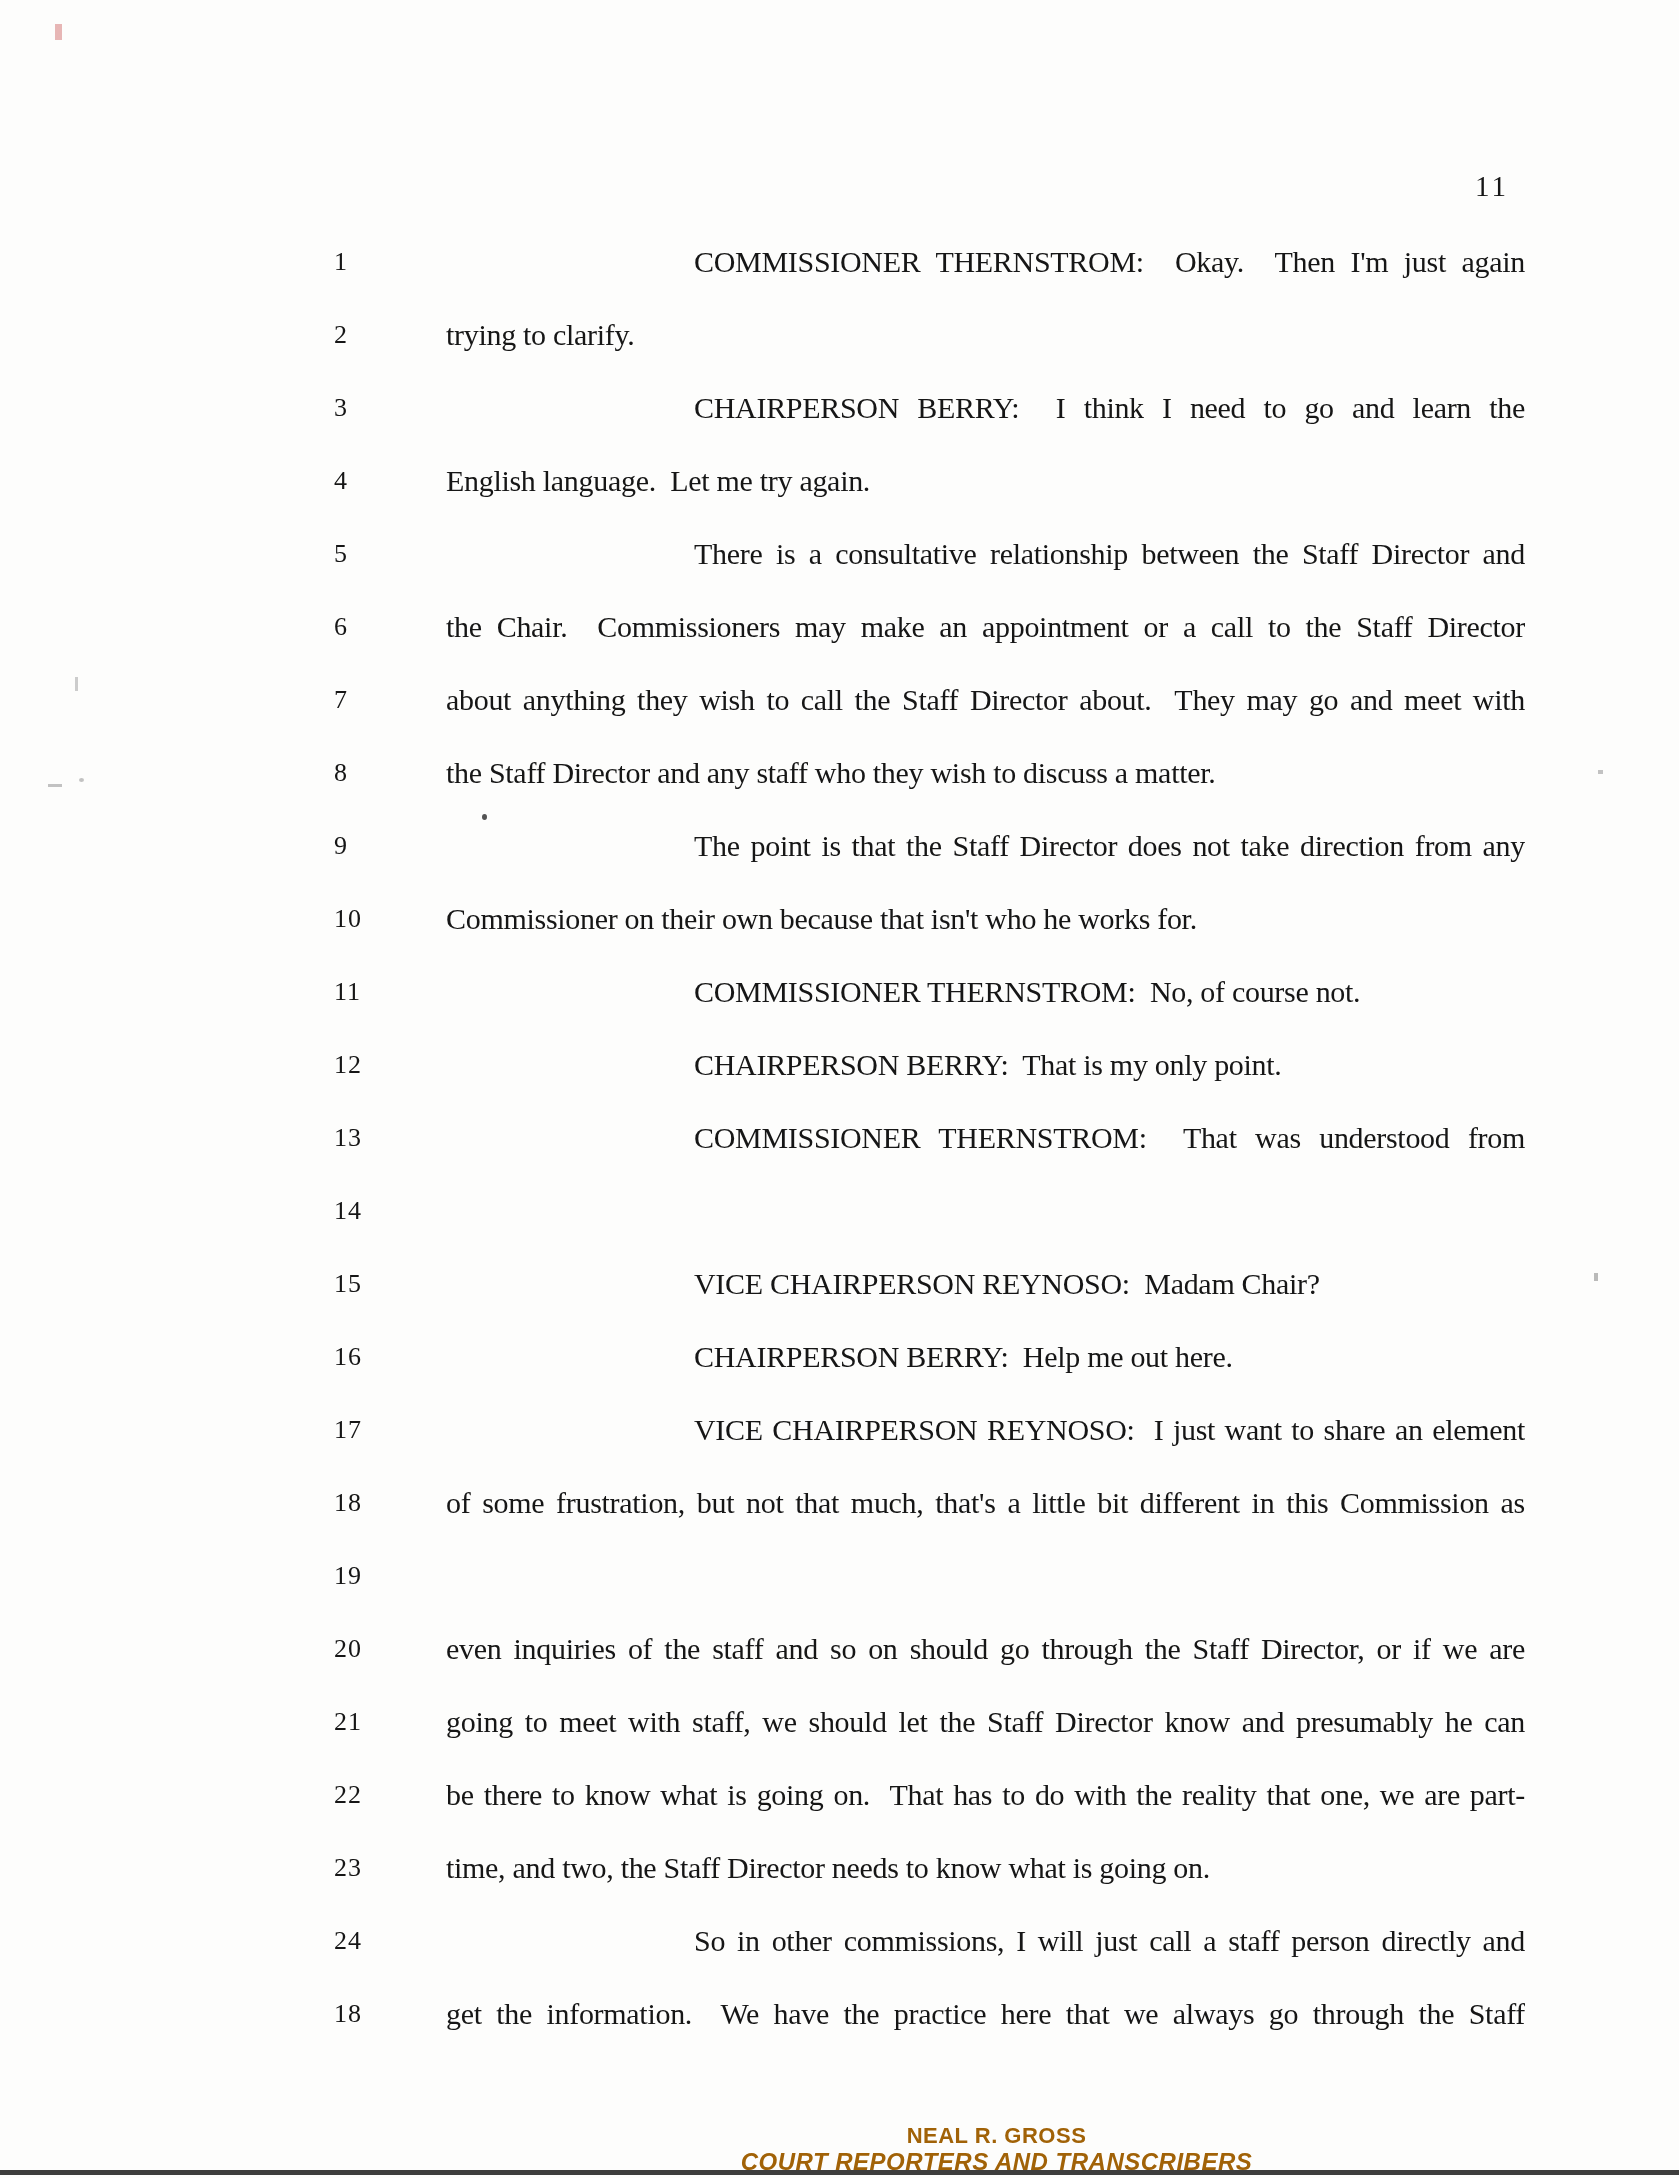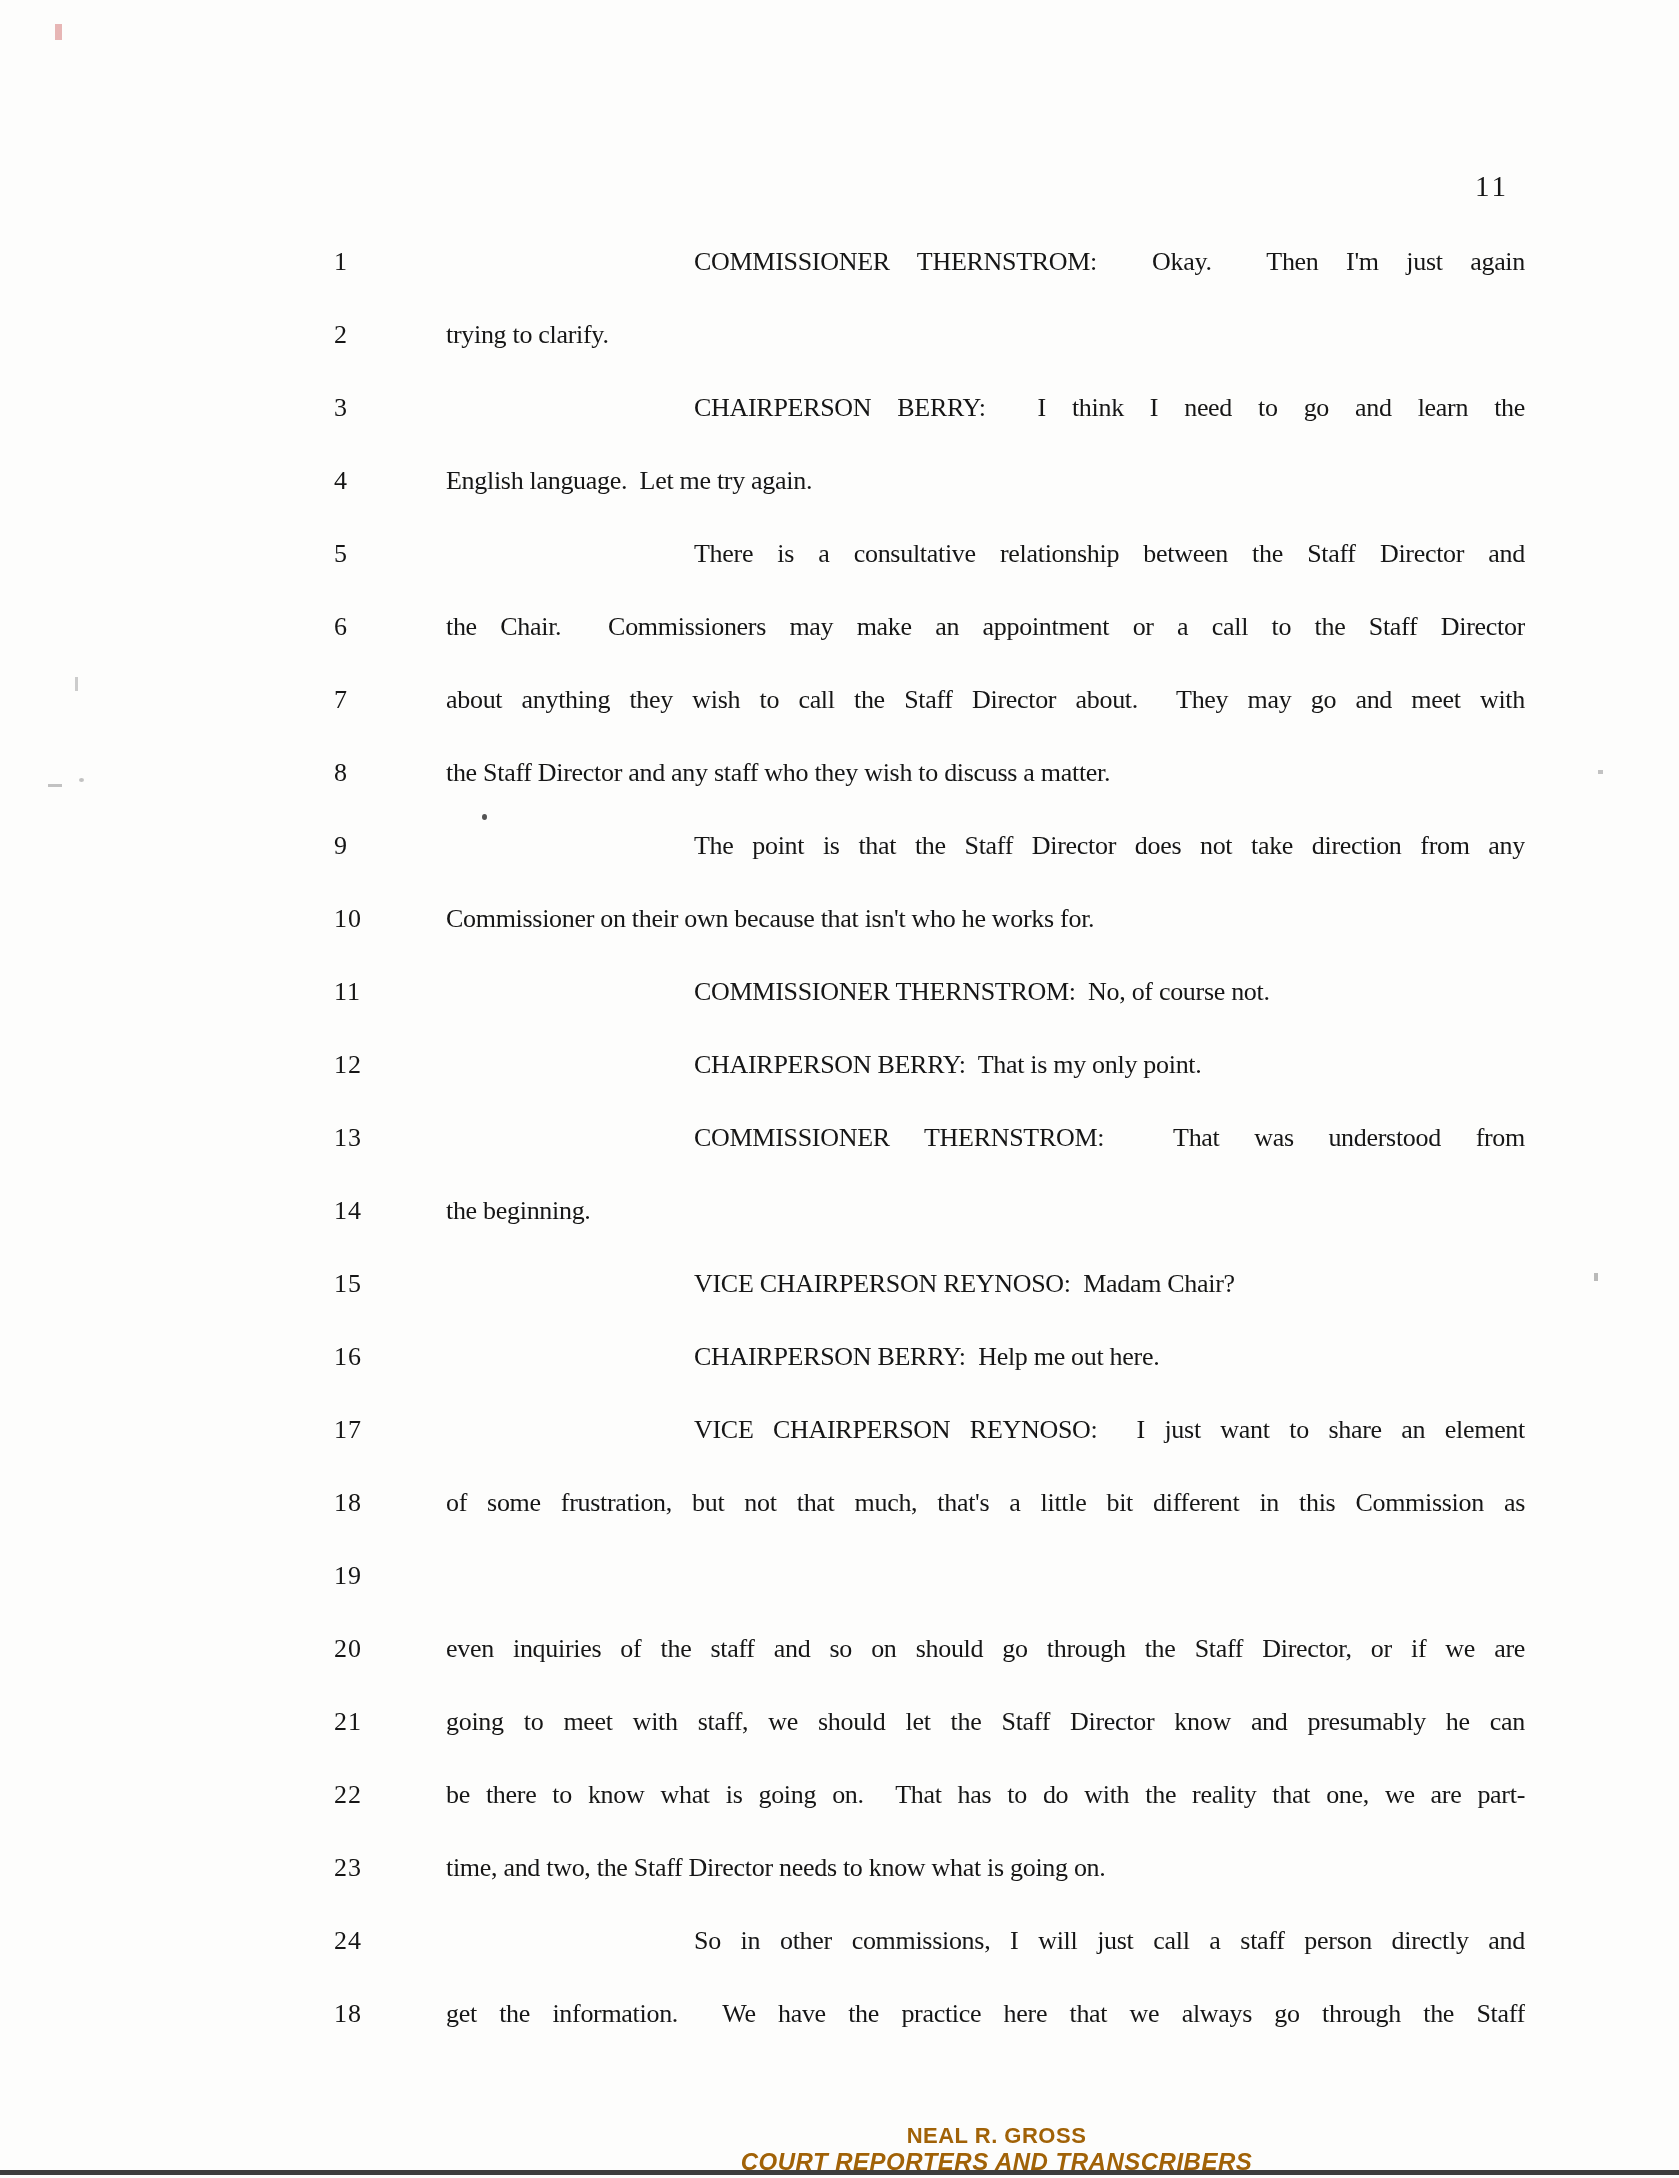--- a/index.html
+++ b/index.html
@@ -33,21 +33,21 @@
   }
   .num {
     width: 112px;
     flex-shrink: 0;
     font-size: 26px;
     line-height: 32px;
     letter-spacing: 1px;
   }
   .text {
     flex: 1;
-    font-size: 26px;
+    font-size: 30px;
     line-height: 32px;
     letter-spacing: -0.3px;
     white-space: pre-wrap;
     overflow: hidden;
     max-height: 69px;
     text-align: left;
   }
   .row.indent .text { text-indent: 248px; }
   .row.justify .text { text-align: justify; text-align-last: justify; }
   .footer {
@@ -148,21 +148,20 @@
     <span class="text">CHAIRPERSON BERRY:  That is my only point.</span>
   </div>
 
   <div class="row indent justify">
     <span class="num">13</span>
     <span class="text">COMMISSIONER THERNSTROM:  That was understood from</span>
   </div>
 
   <div class="row">
     <span class="num">14</span>
-    <span class="text">the beginning.</span>
   </div>
 
   <div class="row indent">
     <span class="num">15</span>
     <span class="text">VICE CHAIRPERSON REYNOSO:  Madam Chair?</span>
   </div>
 
   <div class="row indent">
     <span class="num">16</span>
     <span class="text">CHAIRPERSON BERRY:  Help me out here.</span>

